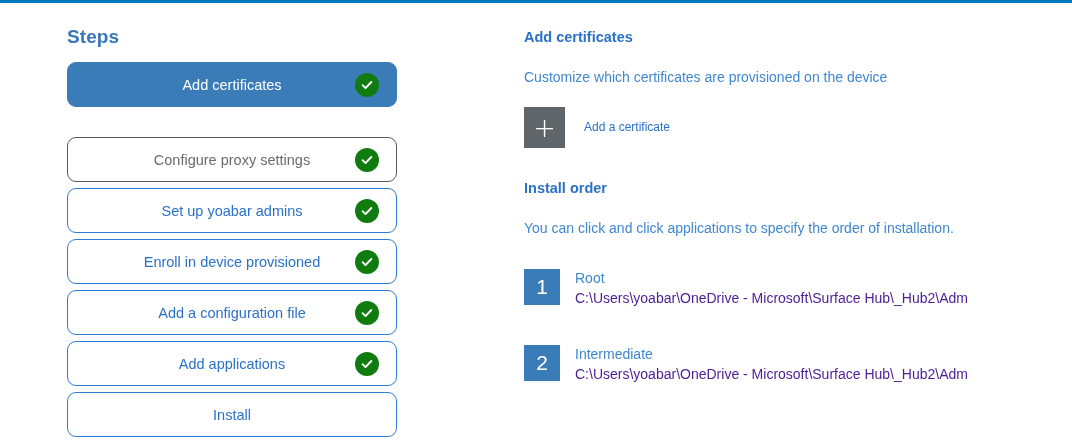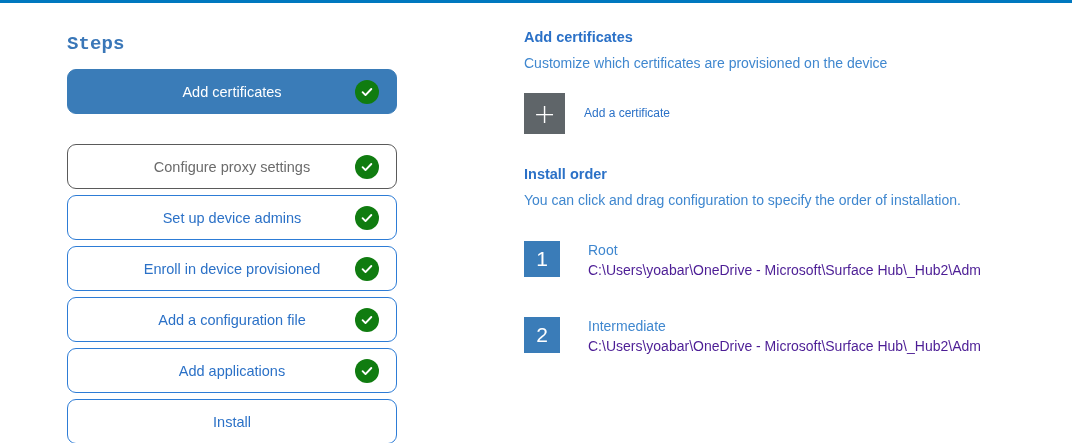--- a/index.html
+++ b/index.html
@@ -27,23 +27,22 @@
     position: absolute;
     left: 67px;
     top: 22px;
     width: 330px;
   }
   #steps-heading {
     font-size: 19px;
     font-weight: bold;
     color: #3a77b8;
     letter-spacing: .1px;
-    margin: 11px 0 14px 0;
+    margin: 4px 0 14px 0;
     line-height: 22px;
-    font-family: Liberation Mono, monospace;
   }
   .step-btn {
     box-sizing: border-box;
     position: relative;
     width: 330px;
     height: 45px;
     border-radius: 9px;
     margin-bottom: 6px;
     display: flex;
     align-items: center;
@@ -95,21 +94,21 @@
     font-size: 14.5px;
     font-weight: bold;
     color: #2b71c7;
     line-height: 19px;
     margin: 0;
   }
   .section-sub {
     font-size: 14px;
     color: #3f87cf;
     line-height: 19px;
-    margin: 7px 0 0 0;
+    margin: 21px 0 0 0;
     white-space: nowrap;
   }
 
   #add-cert-row {
     display: flex;
     align-items: center;
     margin-top: 20px;
   }
   #add-cert-tile {
     width: 41px;
@@ -149,21 +148,21 @@
     flex: 0 0 auto;
     width: 36px;
     height: 36px;
     background: #3a7cb8;
     color: #ffffff;
     font-size: 21px;
     line-height: 36px;
     text-align: center;
   }
   .order-text {
-    margin-left: 28px;
+    margin-left: 15px;
     overflow: hidden;
     white-space: nowrap;
     width: 458px;
   }
   .order-name {
     font-size: 14px;
     color: #3f87cf;
     line-height: 19px;
   }
   .order-path {
@@ -193,21 +192,21 @@
   <div class="step-btn muted">
     <span class="step-label">Configure proxy settings</span>
     <span class="step-check">
       <svg width="14" height="14" viewBox="0 0 14 14">
           <path d="M2.6 7.2 L5.5 10.1 L11.3 4.0" stroke="#ffffff" stroke-width="1.9" fill="none" stroke-linecap="round" stroke-linejoin="round"></path>
         </svg>
     </span>
   </div>
 
   <div class="step-btn">
-    <span class="step-label">Set up device admins</span>
+    <span class="step-label">Set up yoabar admins</span>
     <span class="step-check">
       <svg width="14" height="14" viewBox="0 0 14 14">
           <path d="M2.6 7.2 L5.5 10.1 L11.3 4.0" stroke="#ffffff" stroke-width="1.9" fill="none" stroke-linecap="round" stroke-linejoin="round"></path>
         </svg>
     </span>
   </div>
 
   <div class="step-btn">
     <span class="step-label">Enroll in device provisioned</span>
     <span class="step-check">
@@ -248,21 +247,21 @@
 
   <div id="add-cert-row">
     <div id="add-cert-tile">
       <span class="plus-glyph">+</span>
     </div>
     <div id="add-cert-link">Add a certificate</div>
   </div>
 
   <div id="install-order-block">
     <div class="section-title">Install order</div>
-    <div class="section-sub">You can click and drag configuration to specify the order of installation.</div>
+    <div class="section-sub">You can click and click applications to specify the order of installation.</div>
   </div>
 
   <div id="order-list">
 
     <div class="order-item">
       <div class="order-badge">1</div>
       <div class="order-text">
         <div class="order-name">Root</div>
         <div class="order-path">C:\Users\yoabar\OneDrive - Microsoft\Surface Hub\_Hub2\Adm</div>
       </div>

